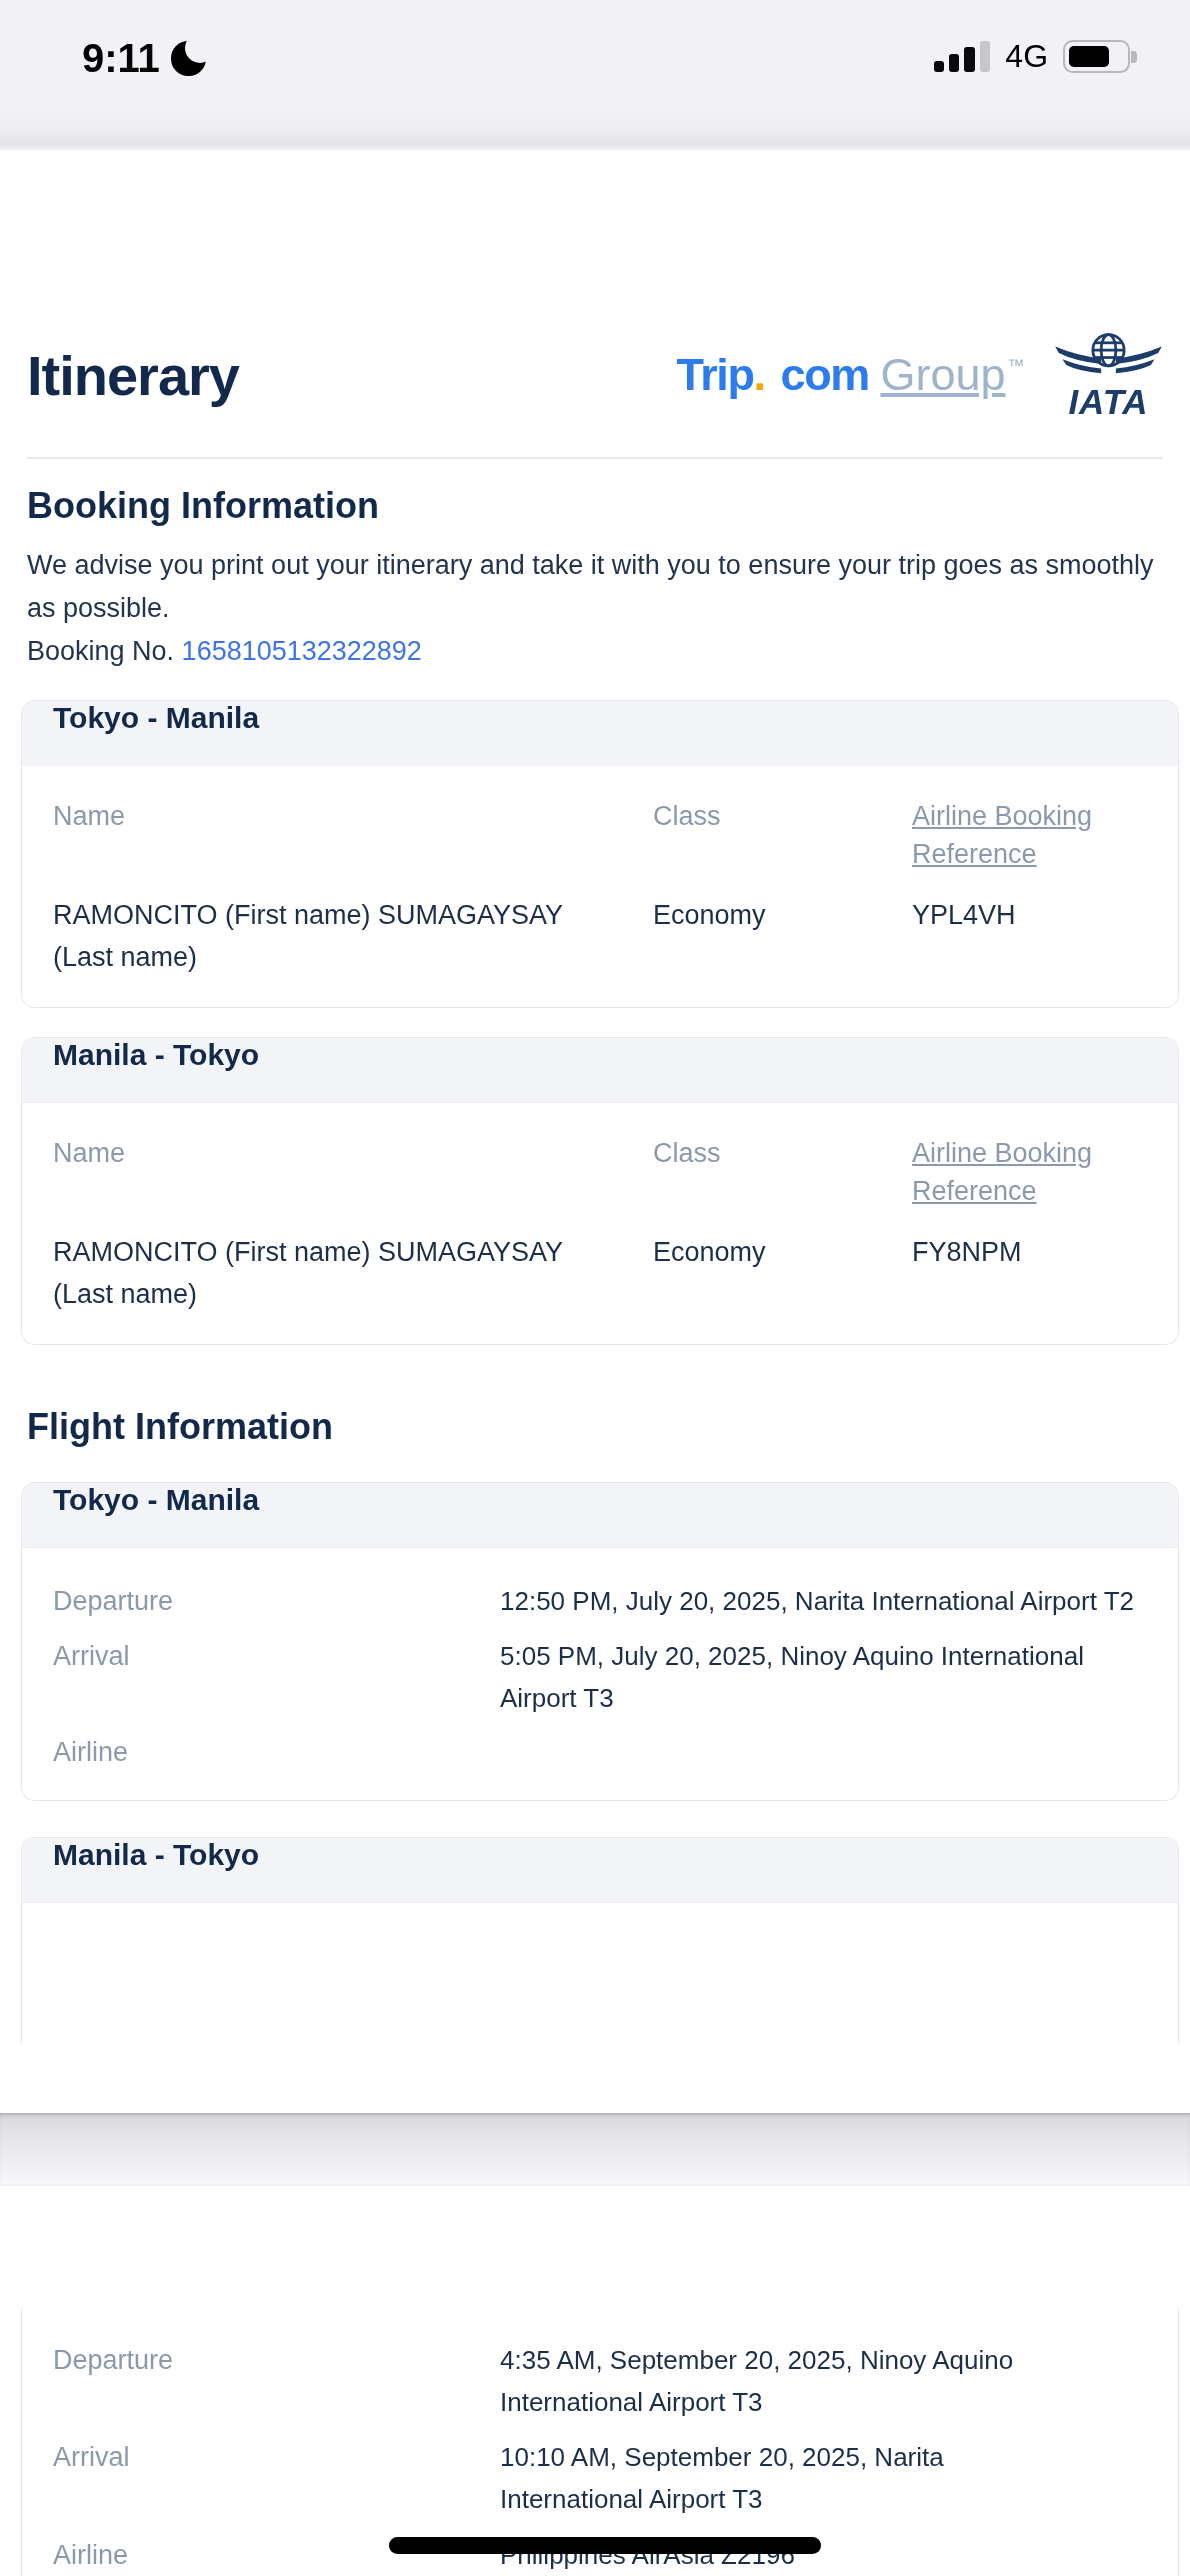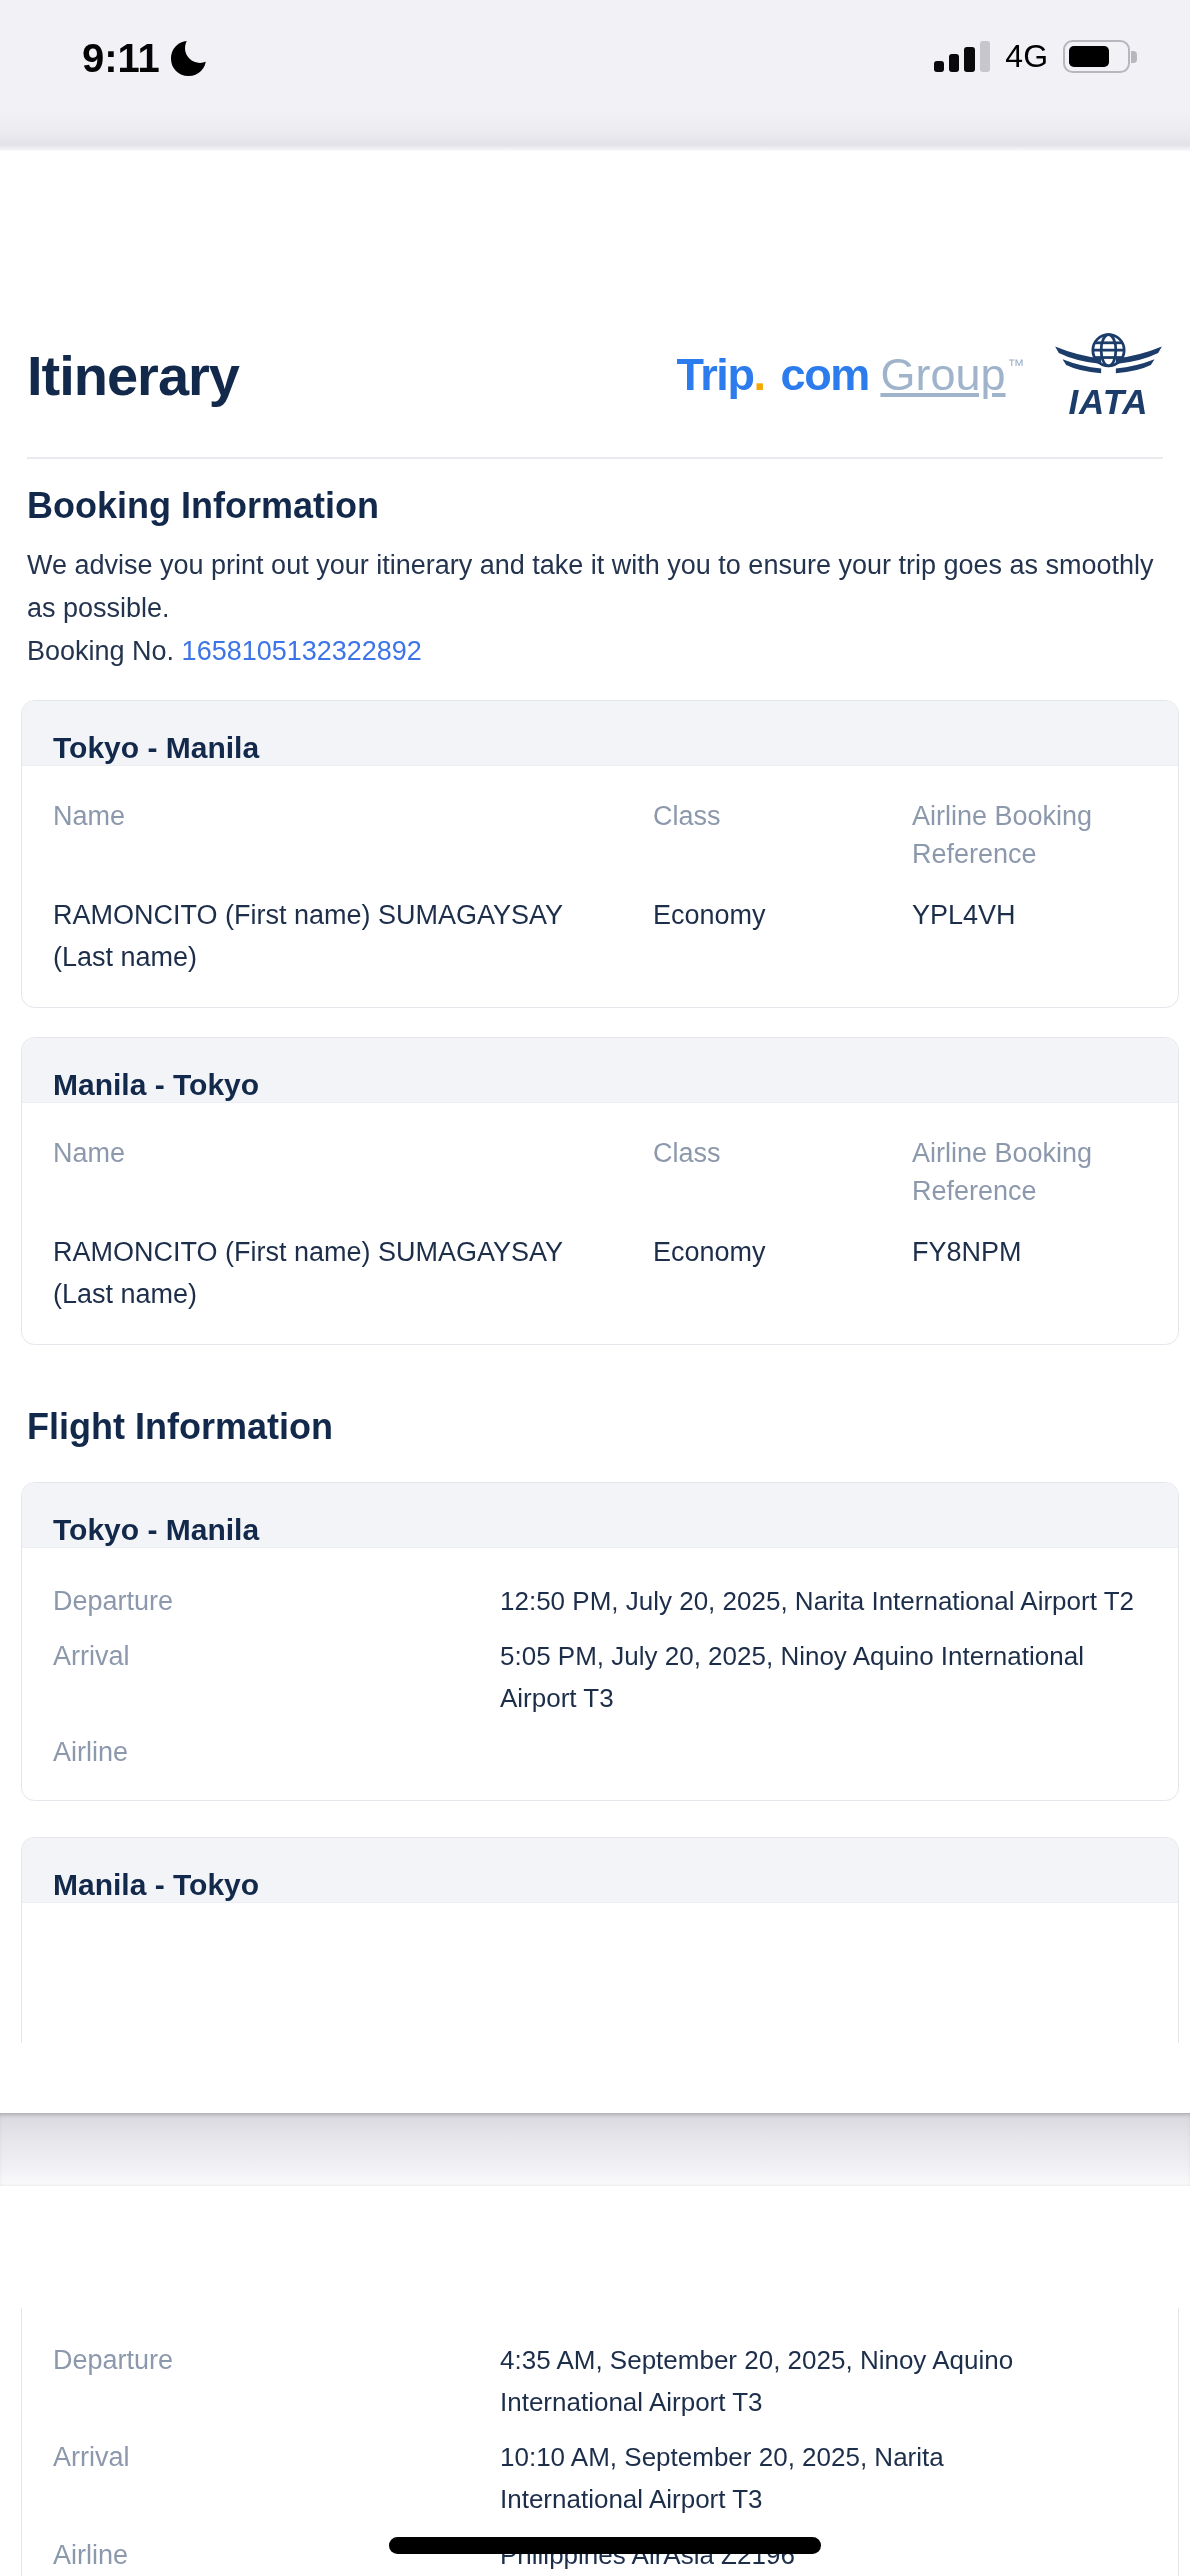--- a/index.html
+++ b/index.html
@@ -60,27 +60,27 @@
   .divider{position:absolute;left:27px;right:27px;top:306px;height:1.9px;background:#E8EAEE;}
 
   
   .bk-heading{position:absolute;left:27px;top:334px;font-size:36px;font-weight:700;color:var(--heading-navy);}
   .notice{position:absolute;left:27px;top:393px;width:1140px;font-size:27px;line-height:43px;color:var(--body-navy);}
   .booking-line{position:absolute;left:27px;top:479px;font-size:27px;line-height:42px;color:var(--body-navy);}
   .booking-line a{color:var(--link-blue);text-decoration:none;}
 
   
   .card{position:absolute;left:21px;right:11.5px;border:1.9px solid var(--card-border);border-radius:13.4px;background:#fff;overflow:hidden;}
-  .card-header{background:var(--card-header-bg);border-bottom:1.9px solid #EDEEF2;height:65px;display:flex;align-items:flex-end;padding:0 31px;}
+  .card-header{background:var(--card-header-bg);border-bottom:1.9px solid #EDEEF2;height:65px;display:flex;align-items:flex-start;padding:0 31px;}
   .route{font-size:30px;font-weight:700;color:var(--heading-navy);}
 
   .bk-card-body{padding:29px 31px 29px;}
   .bk-grid{display:grid;grid-template-columns:600px 259px 1fr;}
   .bk-col-head{font-size:27px;line-height:38px;color:var(--label-gray);padding-top:1.9px;}
-  .bk-col-head .wrap{display:block;max-width:240px;}
+  .bk-col-head .wrap{display:block;max-width:240px;text-decoration:underline;}
   .bk-data{font-size:27px;line-height:42px;color:#1D2E4A;margin-top:21px;}
   .bk-name{max-width:556px;}
 
   .card-b1{top:549px;}
   .card-b2{top:886px;}
 
   
   .fl-heading{position:absolute;left:27px;top:1255px;font-size:36px;font-weight:700;color:var(--heading-navy);}
   .card-f1{top:1331px;}
   .card-f2{top:1686px;height:206px;border-bottom:none;border-radius:13.4px 13.4px 0 0;}

